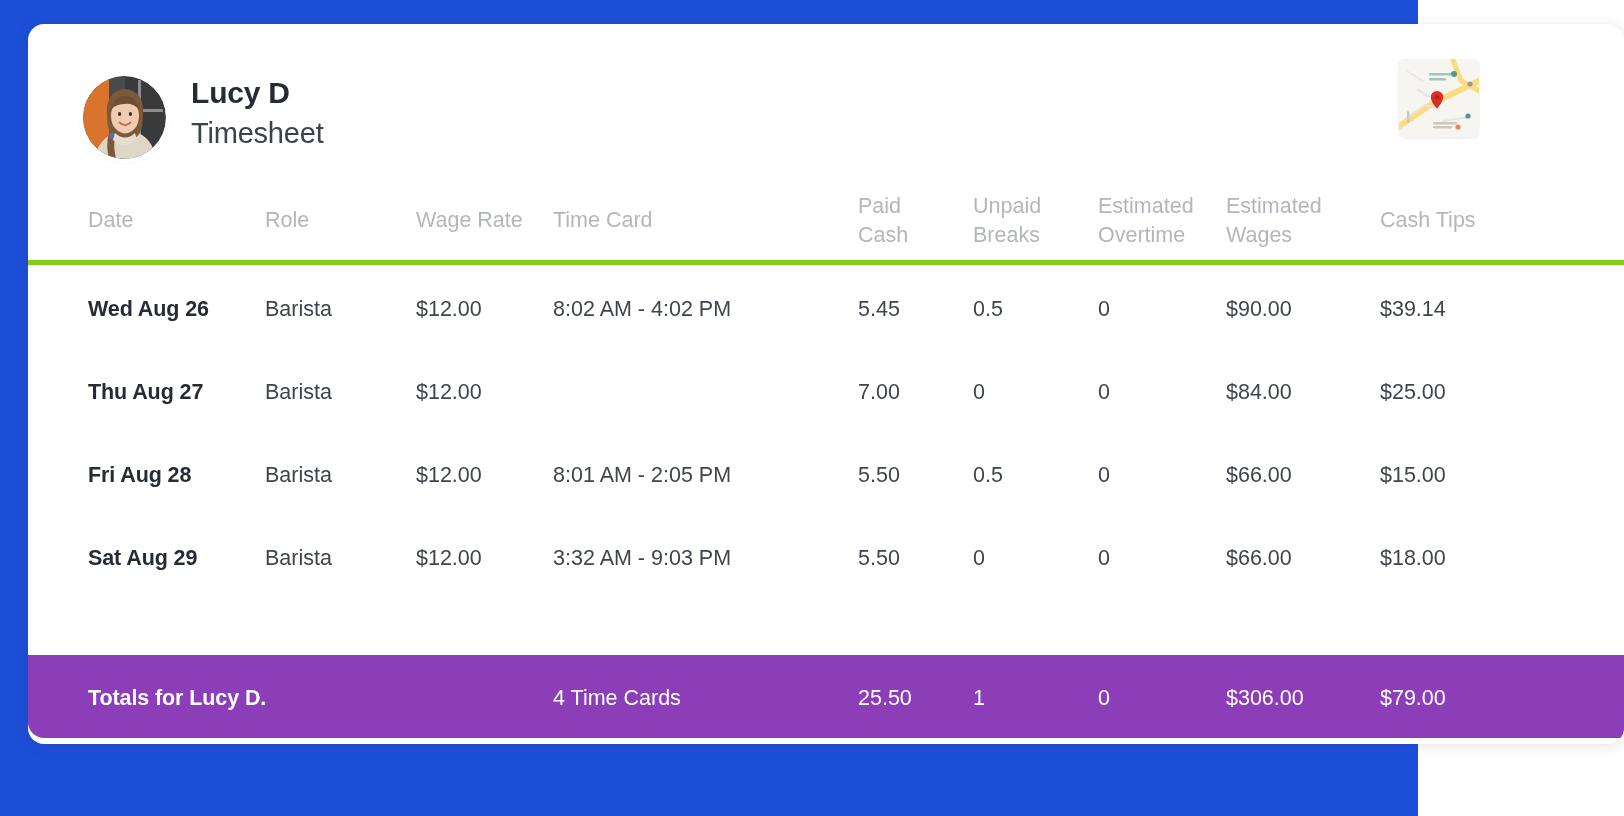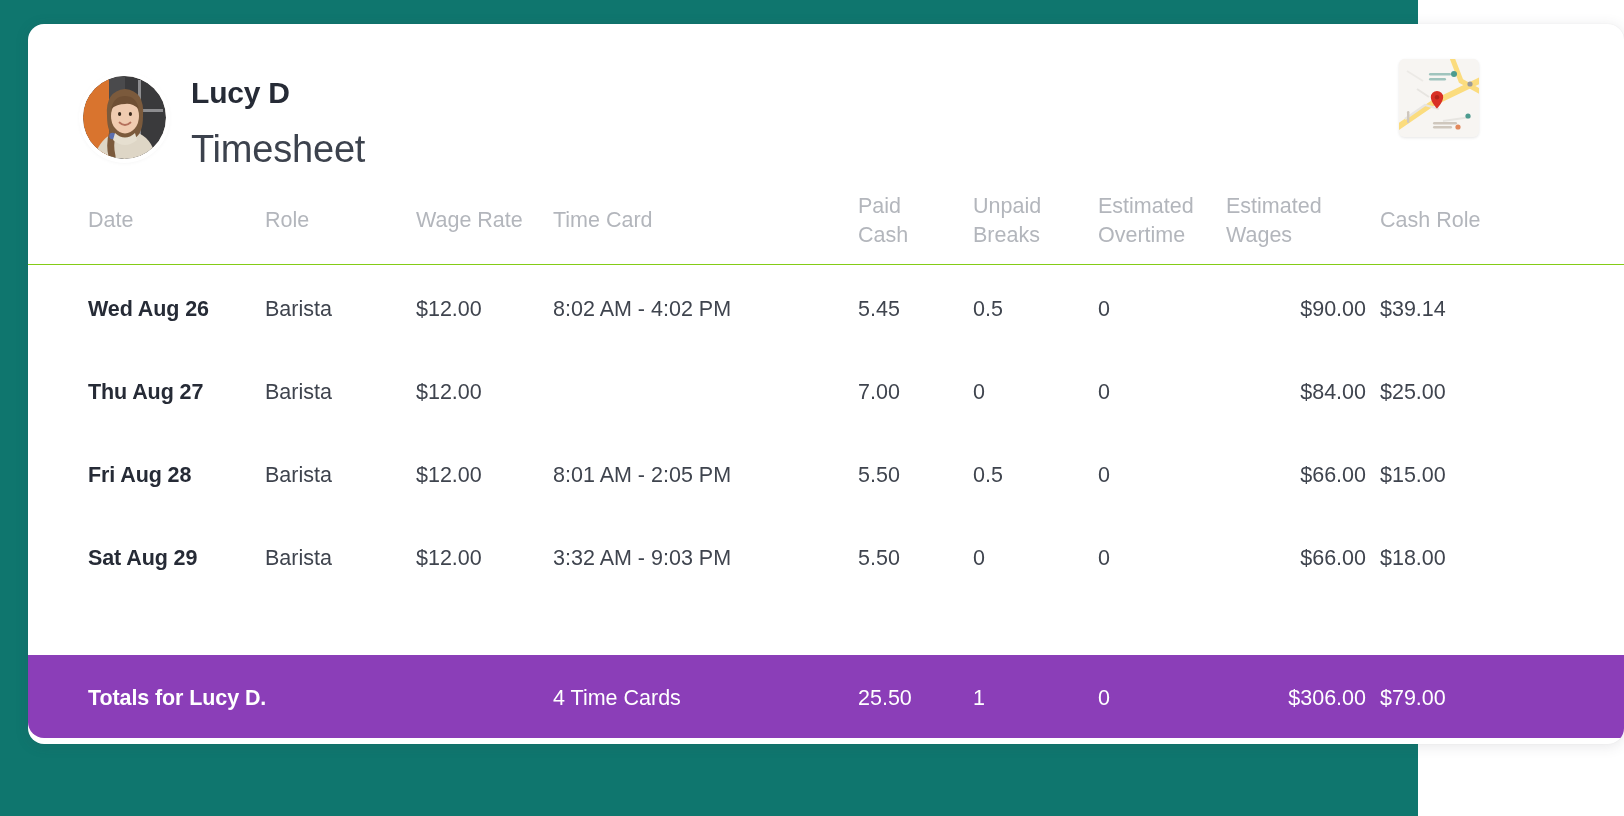--- a/index.html
+++ b/index.html
@@ -10,21 +10,21 @@
     overflow: hidden;
     background: #ffffff;
     font-family: "Liberation Sans", sans-serif;
     -webkit-font-smoothing: antialiased;
   }
 
   .stage {
     position: relative;
     width: 1418px;
     height: 816px;
-    background: #0f766e;
+    background: #1d4ed8;
   }
 
   
   .card {
     position: absolute;
     left: 28px;
     top: 24px;
     width: 1596px;           
     height: 720px;
     background: #ffffff;
@@ -59,26 +59,26 @@
     top: 51px;
   }
   .person-name {
     font-size: 30px;
     font-weight: 700;
     color: #262b36;
     letter-spacing: -0.2px;
     line-height: 1.22;
   }
   .person-subtitle {
-    font-size: 38px;
+    font-size: 29px;
     font-weight: 400;
     color: #3c424d;
     letter-spacing: -0.2px;
     line-height: 1.25;
-    margin-top: 14px;
+    margin-top: 3px;
   }
 
   .map-thumb {
     position: absolute;
     left: 1371px;
     top: 35px;
     width: 80px;
     height: 78px;
     border-radius: 6px;
     overflow: hidden;
@@ -87,21 +87,21 @@
   }
   .map-thumb svg { display: block; width: 100%; height: 100%; }
 
   
   .thead {
     position: absolute;
     left: 0;
     right: 0;
     top: 160px;
     height: 81px;
-    border-bottom: 1px solid #84cc16;
+    border-bottom: 5px solid #84cc16;
   }
 
   .cell {
     position: absolute;
     font-size: 21.5px;
     line-height: 1.33;
     white-space: nowrap;
   }
 
   .th {
@@ -160,21 +160,21 @@
   .totals-val { font-weight: 400; }
 
   
   .col-date      { left: 60px; }
   .col-role      { left: 237px; }
   .col-wage      { left: 388px; }
   .col-timecard  { left: 525px; text-align: center; }
   .col-paid      { left: 790px; margin-left: 40px; }
   .col-breaks    { left: 945px; }
   .col-overtime  { left: 1070px; }
-  .col-wages     { left: 1198px; width: 140px; text-align: right; }
+  .col-wages     { left: 1198px; width: 140px; }
   .col-tips      { left: 1352px; }
 
   .col-wages.th  { text-align: left; }
 </style>
 </head>
 <body>
 
 <div class="stage">
 
   <div class="card">
@@ -270,21 +270,21 @@
         <div class="cell th two-line col-overtime">
           <span class="ln">Estimated</span>
           <span class="ln">Overtime</span>
         </div>
 
         <div class="cell th two-line col-wages">
           <span class="ln">Estimated</span>
           <span class="ln">Wages</span>
         </div>
 
-        <div class="cell th col-tips">Cash Role</div>
+        <div class="cell th col-tips">Cash Tips</div>
       </div>
     </div>
 
     <div class="rows">
 
       <div class="row" style="top:0px">
         <div class="cell td-date col-date">Wed Aug 26</div>
         <div class="cell td col-role">Barista</div>
         <div class="cell td col-wage">$12.00</div>
         <div class="cell td col-timecard">8:02 AM - 4:02 PM</div>

